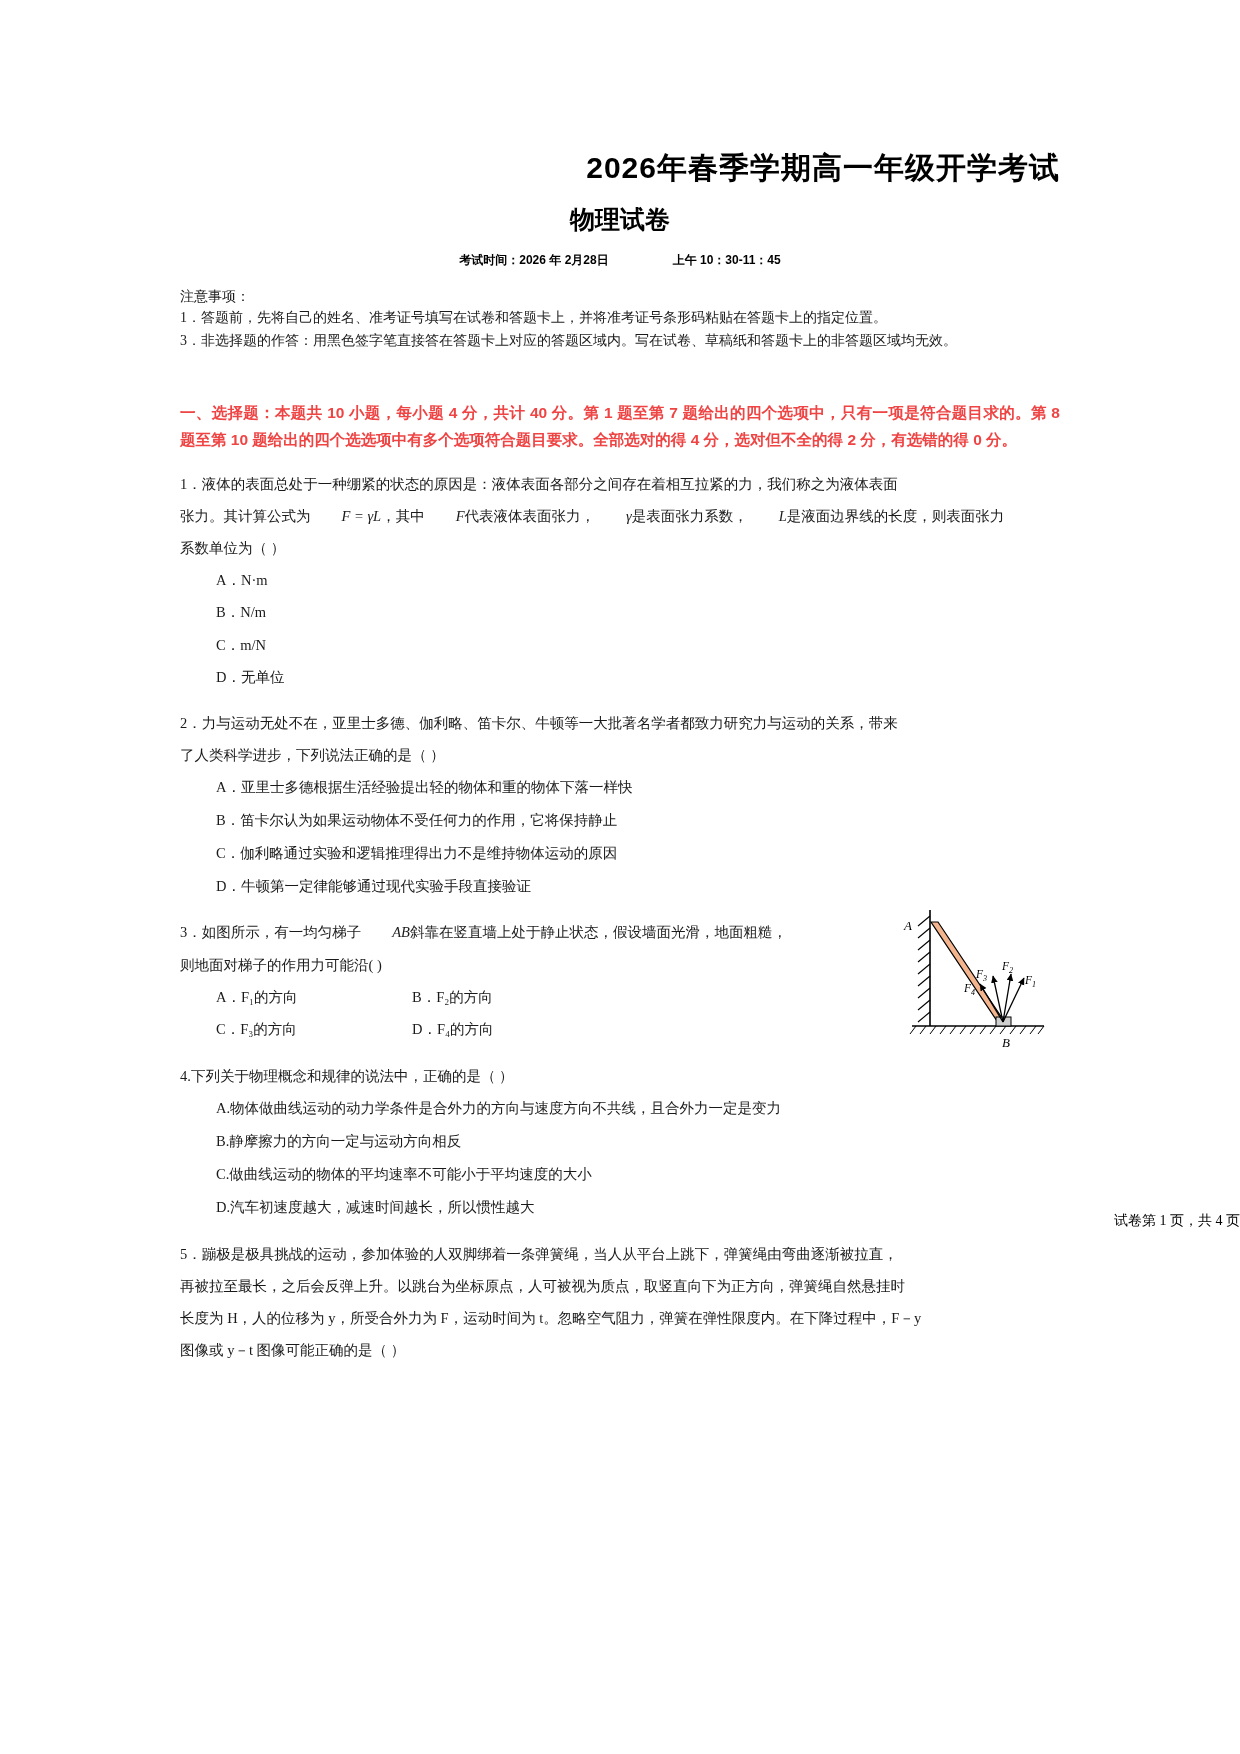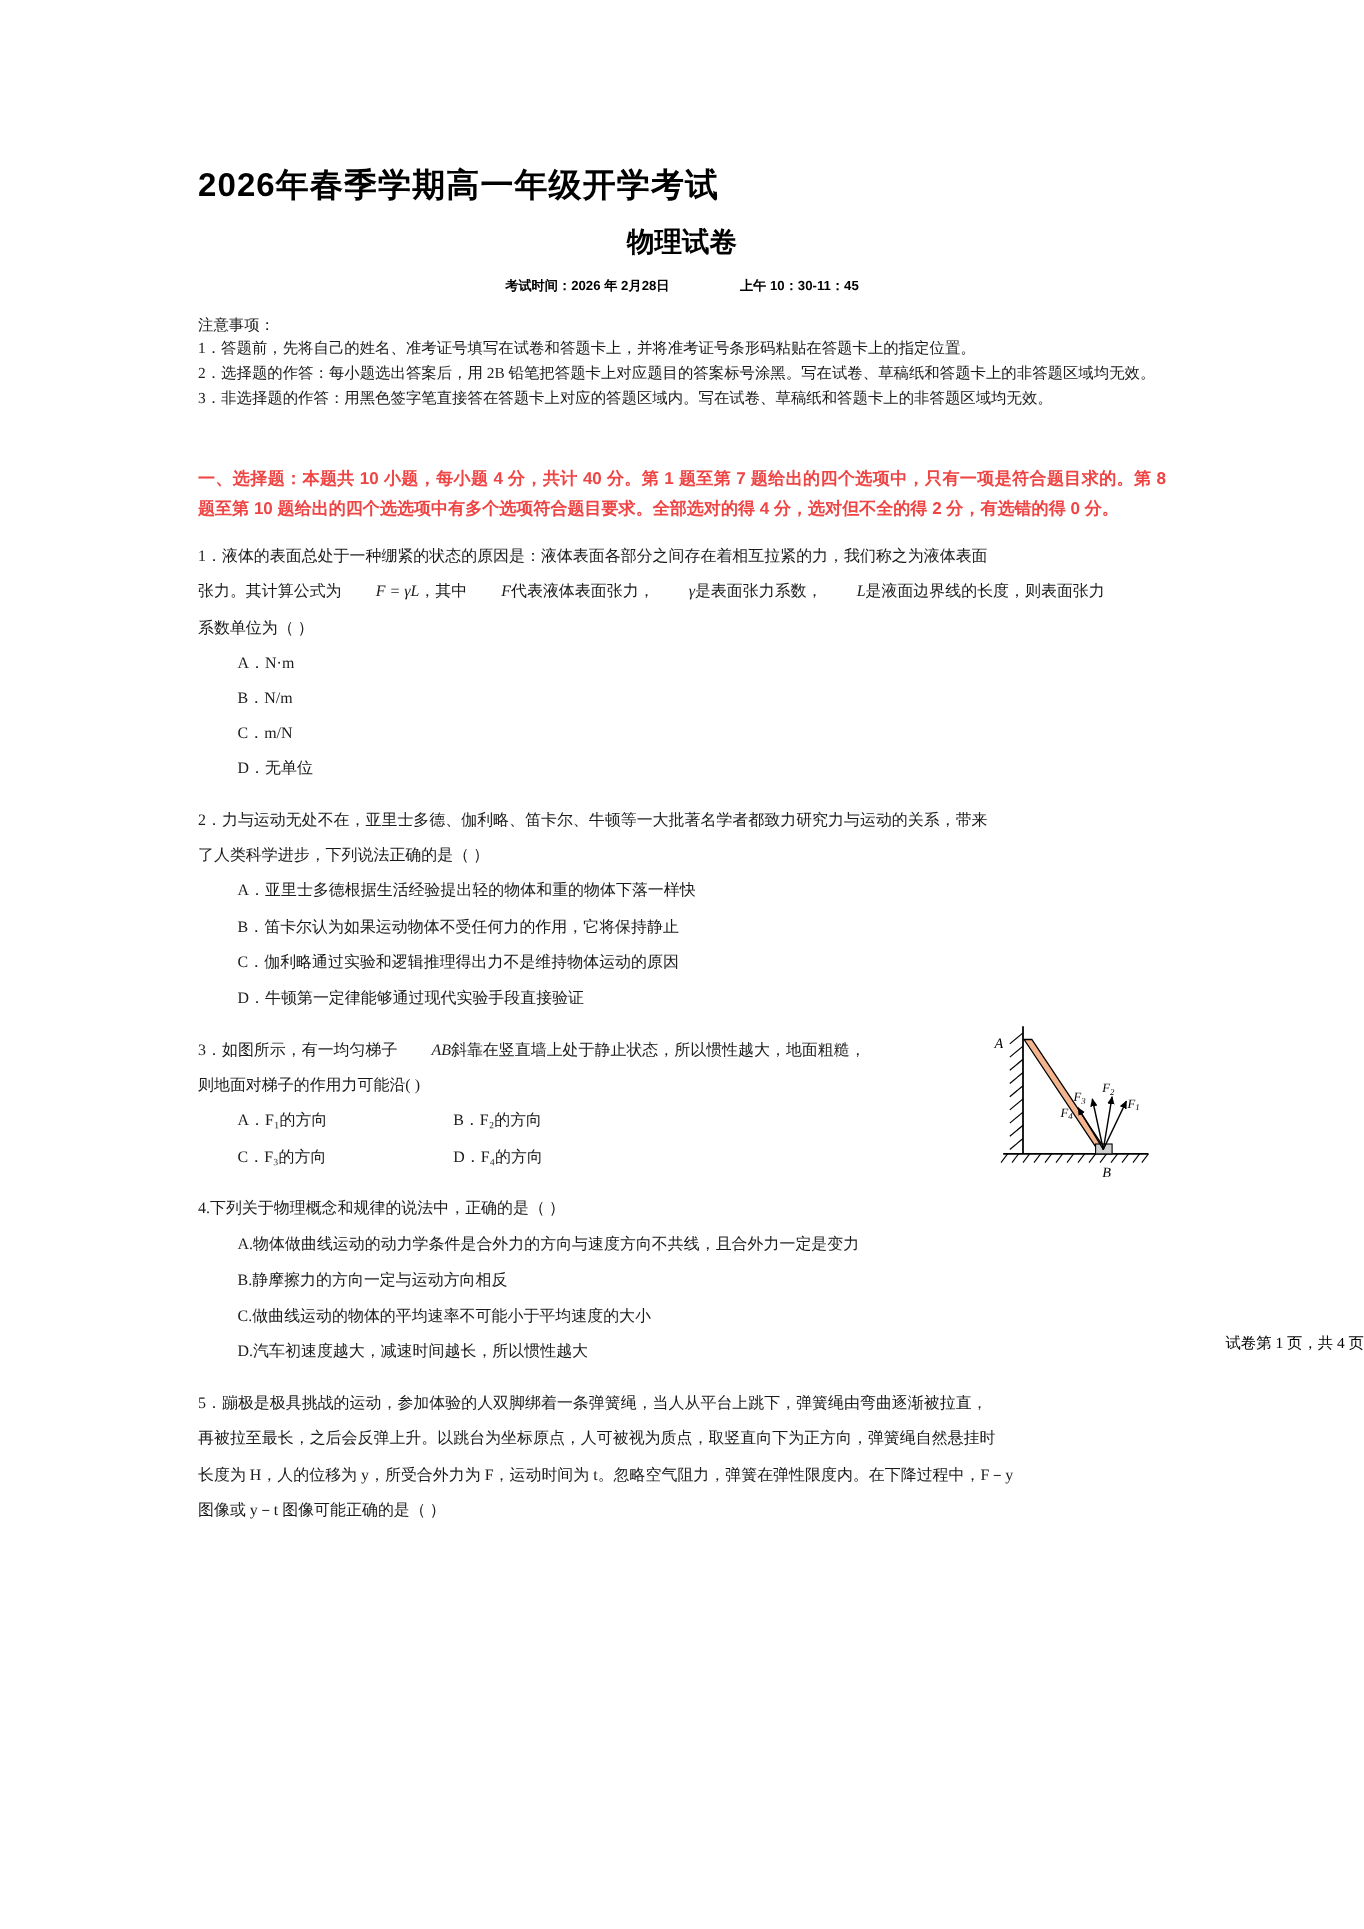--- a/index.html
+++ b/index.html
@@ -8,21 +8,21 @@
     background:#ffffff;
     font-family:"Liberation Serif", "DejaVu Serif", serif;
     color:#1a1a1a;
     position:relative;
     overflow:hidden;
   }
   .page { position:absolute; left:0; top:0; width:1240px; height:1754px; }
   .sheet { position:absolute; left:180px; top:0; width:880px; }
 
   .title-main {
-    text-align:left;
+    text-align:right;
     font-family:"Liberation Sans","DejaVu Sans",sans-serif;
     font-weight:bold;
     font-size:30px;
     letter-spacing:1px;
     margin-top:148px;
     color:#000;
   }
   .title-sub {
     text-align:center;
     font-family:"Liberation Sans","DejaVu Sans",sans-serif;
@@ -122,21 +122,20 @@
 
     <div class="title-main">2026年春季学期高一年级开学考试</div>
     <div class="title-sub">物理试卷</div>
 
     <div class="examtime">
       <span>考试时间：2026 年 2月28日</span><span class="gap"></span><span>上午 10：30-11：45</span>
     </div>
 
     <div class="notice-head">注意事项：</div>
     <div class="notice-line">1．答题前，先将自己的姓名、准考证号填写在试卷和答题卡上，并将准考证号条形码粘贴在答题卡上的指定位置。</div>
-    <div class="notice-line">2．选择题的作答：每小题选出答案后，用 2B 铅笔把答题卡上对应题目的答案标号涂黑。写在试卷、草稿纸和答题卡上的非答题区域均无效。</div>
     <div class="notice-line">3．非选择题的作答：用黑色签字笔直接答在答题卡上对应的答题区域内。写在试卷、草稿纸和答题卡上的非答题区域均无效。</div>
 
     <div class="section-head">一、选择题：本题共 10 小题，每小题 4 分，共计 40 分。第 1 题至第 7 题给出的四个选项中，只有一项是符合题目求的。第 8 题至第 10 题给出的四个选选项中有多个选项符合题目要求。全部选对的得 4 分，选对但不全的得 2 分，有选错的得 0 分。</div>
 
     <div class="q">
       <div class="q-text">
         <span>1．</span><span>液体的表面总处于一种绷紧的状态的原因是：液体表面各部分之间存在着相互拉紧的力，我们称之为液体表面</span>
       </div>
       <div class="q-text">
         <span>张力。其计算公式为</span><i class="var">F = γL</i><span>，其中</span><i class="var">F</i><span>代表液体表面张力，</span><i class="var">γ</i><span>是表面张力系数，</span><i class="var">L</i><span>是液面边界线的长度，则表面张力</span>
@@ -156,21 +155,21 @@
       </div>
       <div class="q-text">了人类科学进步，下列说法正确的是（      ）</div>
       <div class="opt-line">A．亚里士多德根据生活经验提出轻的物体和重的物体下落一样快</div>
       <div class="opt-line">B．笛卡尔认为如果运动物体不受任何力的作用，它将保持静止</div>
       <div class="opt-line">C．伽利略通过实验和逻辑推理得出力不是维持物体运动的原因</div>
       <div class="opt-line">D．牛顿第一定律能够通过现代实验手段直接验证</div>
     </div>
 
     <div class="q q3-block">
       <div class="q-text">
-        <span>3．</span><span>如图所示，有一均匀梯子</span><i class="var">AB</i><span>斜靠在竖直墙上处于静止状态，所以惯性越大，地面粗糙，</span>
+        <span>3．</span><span>如图所示，有一均匀梯子</span><i class="var">AB</i><span>斜靠在竖直墙上处于静止状态，假设墙面光滑，地面粗糙，</span>
       </div>
       <div class="q-text">则地面对梯子的作用力可能沿(      )</div>
 
       <svg class="fig-ladder" viewBox="0 0 170 148" xmlns="http://www.w3.org/2000/svg">
 
         <line x1="38" y1="6" x2="38" y2="122" stroke="#000" stroke-width="1.6"></line>
 
         <g stroke="#000" stroke-width="1.1">
           <line x1="38" y1="12" x2="26" y2="22"></line>
           <line x1="38" y1="24" x2="26" y2="34"></line>

